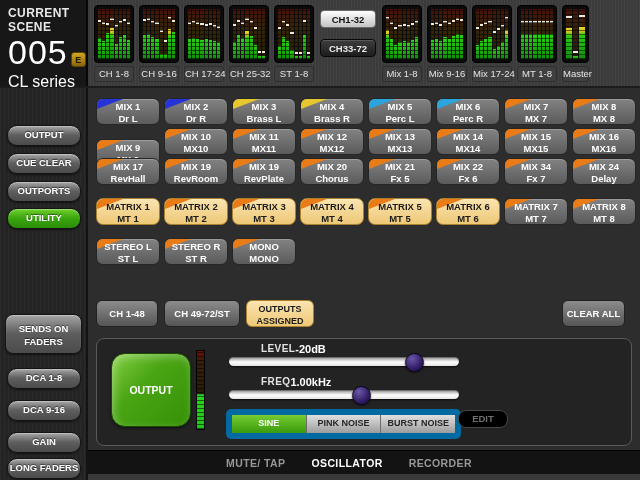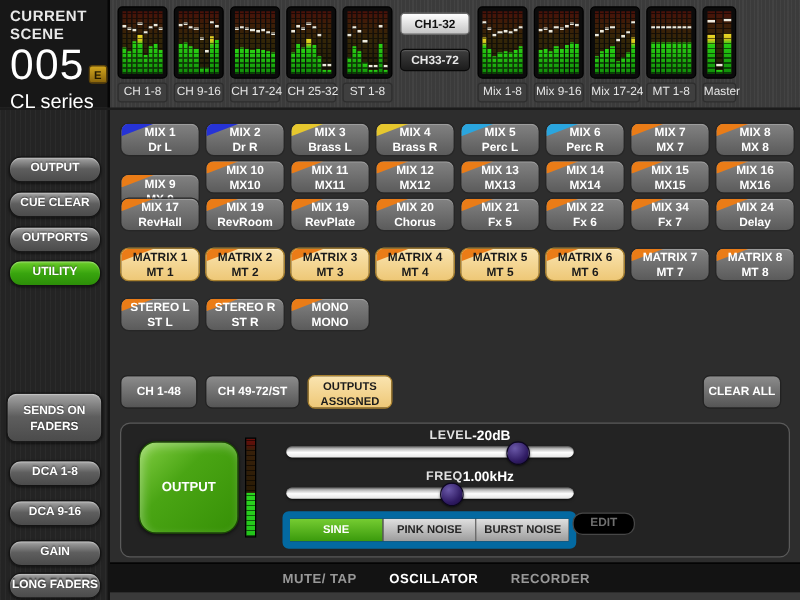--- a/index.html
+++ b/index.html
@@ -72,21 +72,21 @@
   #osc-panel{position:absolute;left:8px;top:250px;width:536px;height:108px;
           border:1px solid #5a5a5a;border-radius:8px;background:#232323;box-sizing:border-box;}
   #osc-output{position:absolute;left:14px;top:14px;width:78px;height:72px;border-radius:14px;
           background:linear-gradient(135deg,#82ce42 0%,#4aa514 40%,#369006 100%);
           border:1px solid #1b4a03;color:#fff;font-size:10.5px;font-weight:bold;
           display:flex;align-items:center;justify-content:center;cursor:pointer;
           box-shadow:inset 2px 3px 8px rgba(255,255,255,.32),0 1px 3px rgba(0,0,0,.6);}
   #osc-meter{position:absolute;left:99px;top:11px;width:7px;height:78px;border:1px solid #000;
           background:linear-gradient(to top,#22c41a 0%,#2ad41e 44%,#2a1c06 45%,#37200a 88%,#58120a 94%,#690f0a 100%);}
   #osc-meter .mseg{position:absolute;inset:0;}
-  .osc-row{position:absolute;left:132px;width:230px;height:12px;display:flex;justify-content:center;padding-left:32px;}
+  .osc-row{position:absolute;left:132px;width:230px;height:12px;display:flex;justify-content:flex-start;padding-left:32px;}
   .osc-label{font-size:10px;font-weight:bold;color:#e2e2e2;letter-spacing:.4px;}
   .osc-value{font-size:11px;font-weight:bold;color:#fff;}
   .slider-track{position:absolute;left:132px;width:230px;height:9px;border-radius:5px;
           background:linear-gradient(#8e8e8e,#fdfdfd 55%,#e4e4e4);
           box-shadow:0 1px 2px rgba(0,0,0,.65),inset 0 1px 1px rgba(0,0,0,.3);cursor:pointer;}
   .slider-thumb{position:absolute;width:17px;height:17px;border-radius:50%;top:-4px;
           background:radial-gradient(circle at 35% 28%,#6a58a8,#301c64 62%,#1b0d3e);
           border:1px solid #0c0620;box-shadow:0 1px 2px rgba(0,0,0,.6);cursor:pointer;}
   #wave-group{position:absolute;left:129px;top:70px;width:223px;height:18px;display:flex;
           border-radius:5px;overflow:hidden;border:6px solid #0369a1;justify-content:space-between;}

